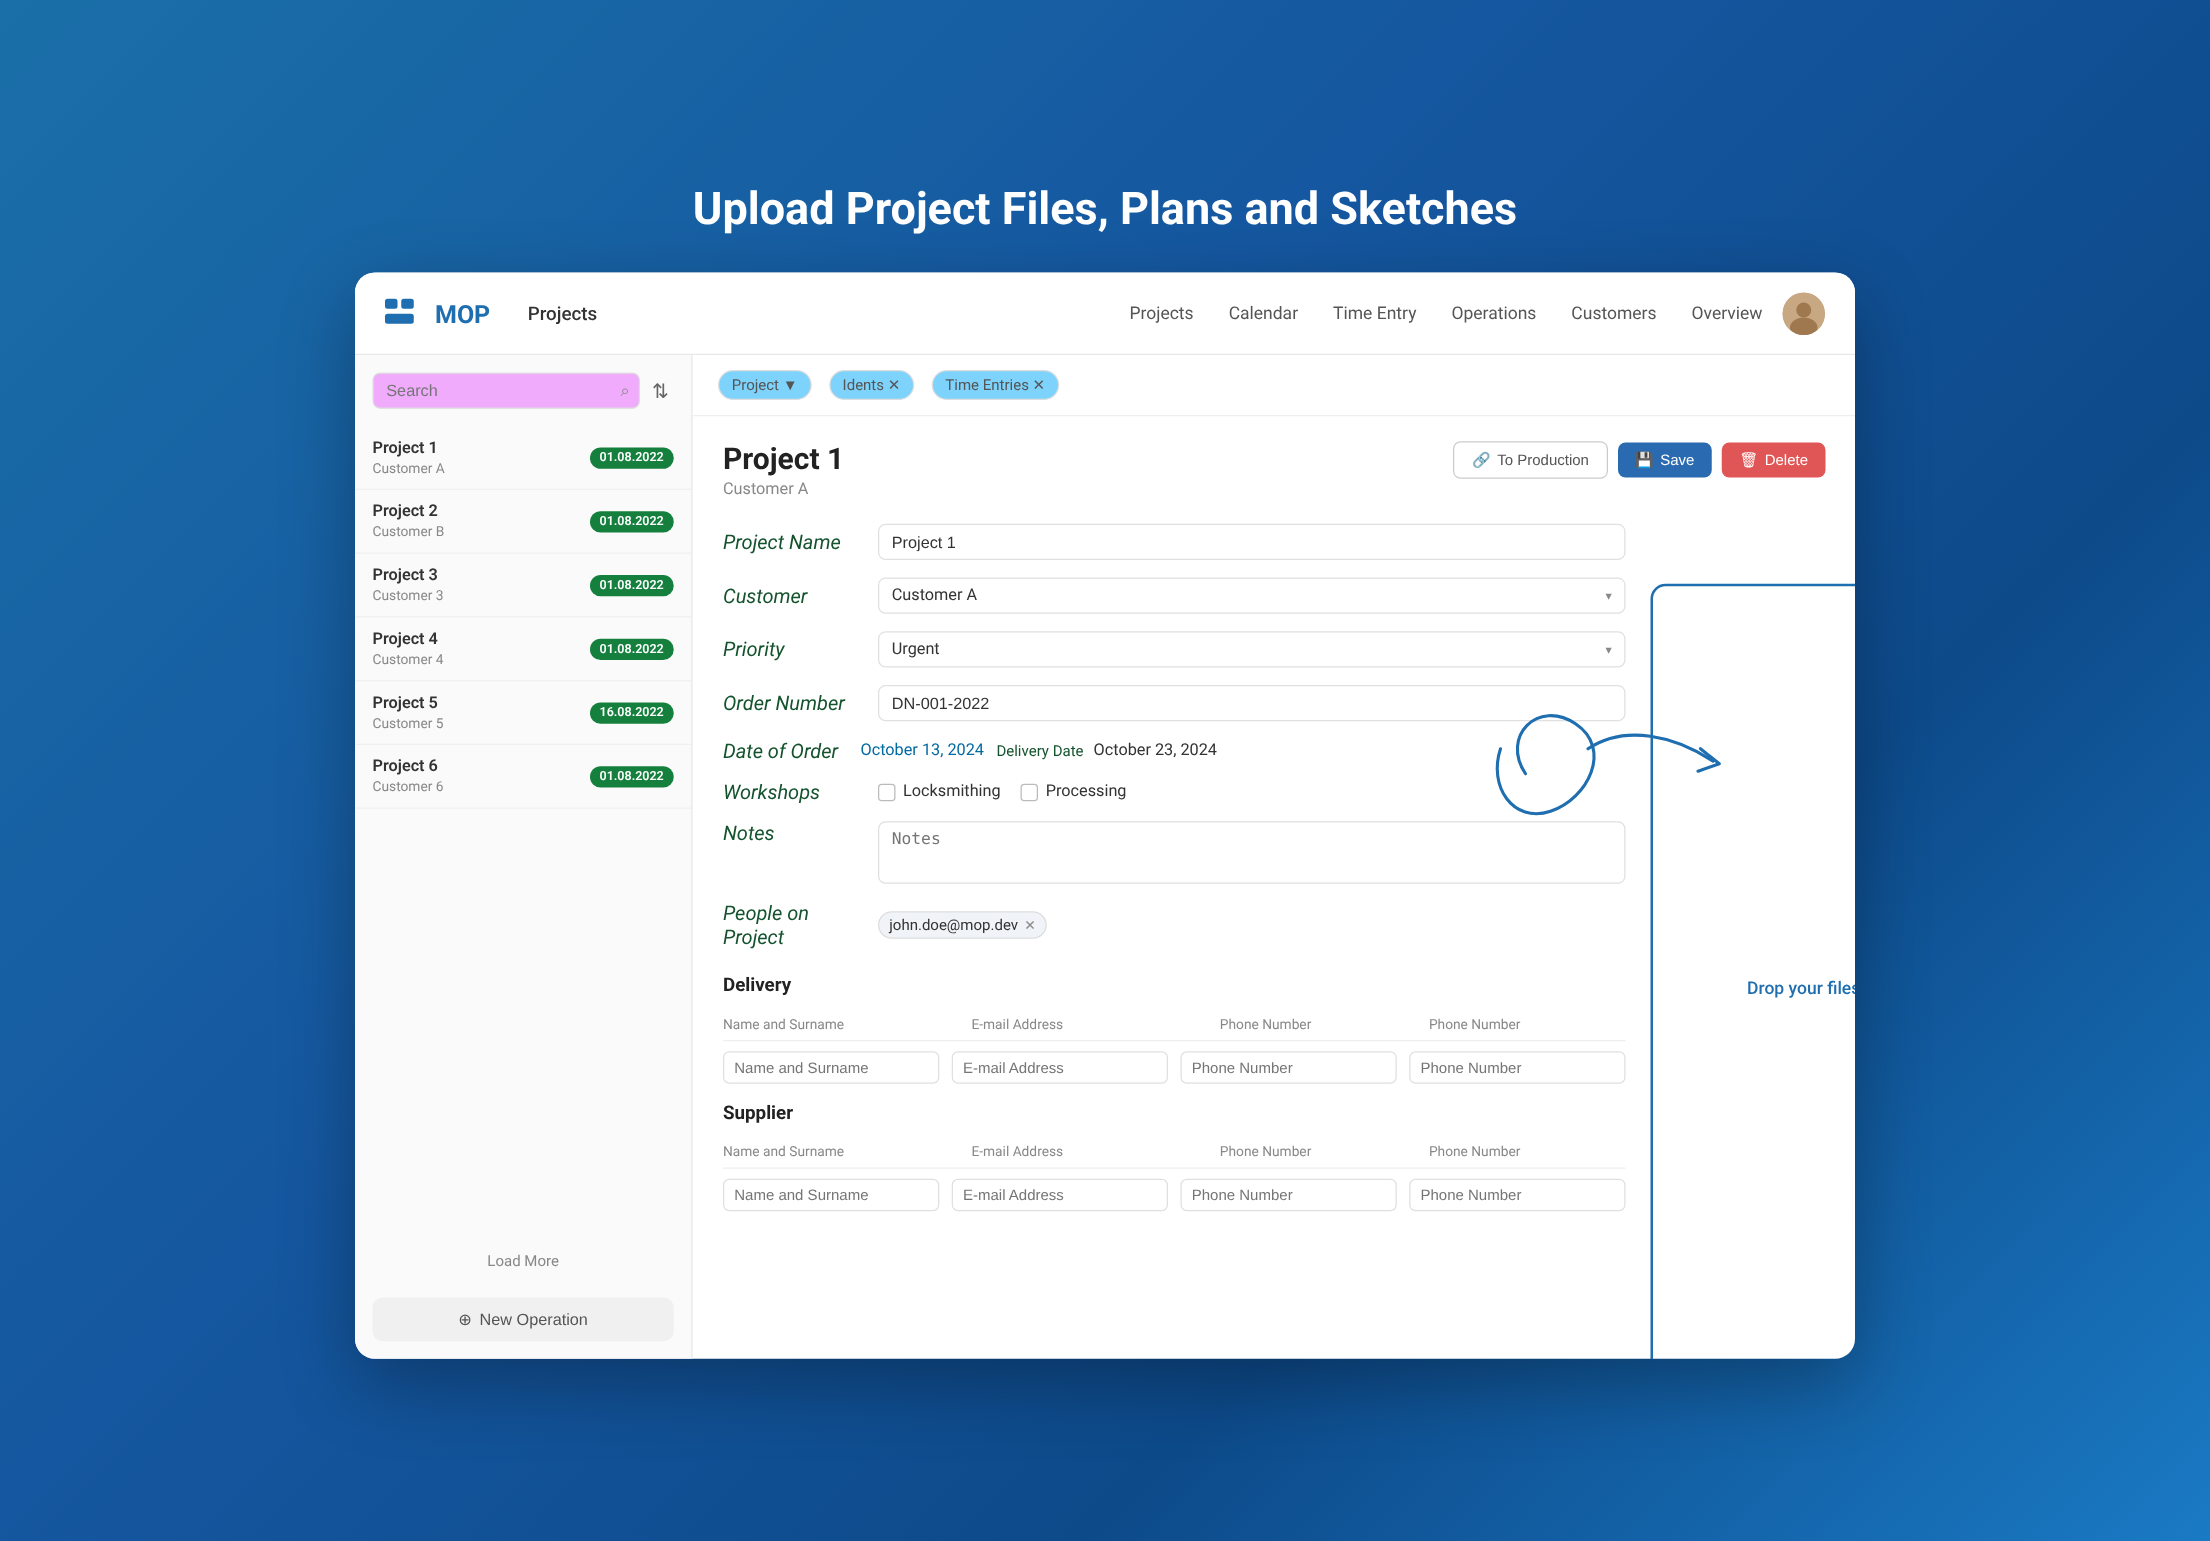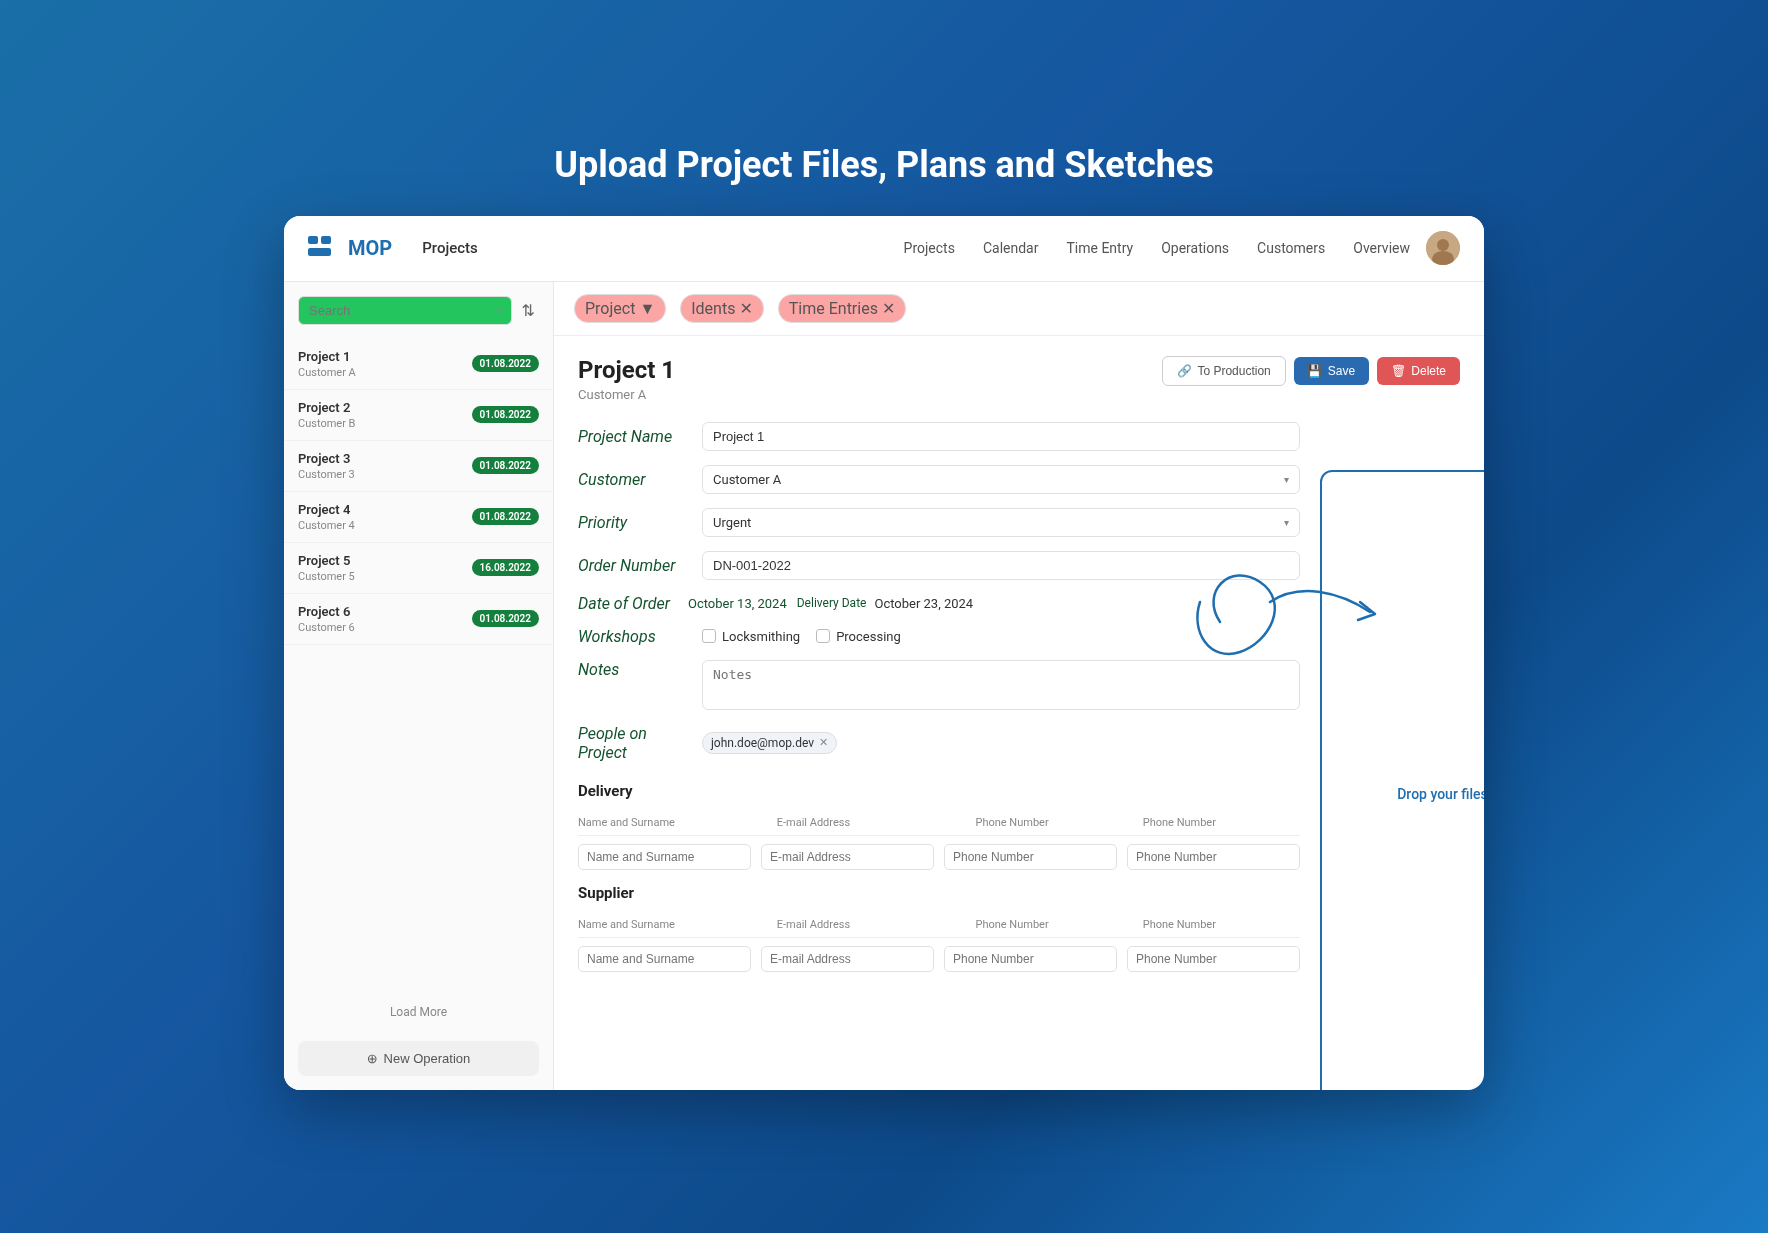--- a/index.html
+++ b/index.html
@@ -119,21 +119,21 @@
       flex: 1;
       position: relative;
     }
     .search-input {
       width: 100%;
       padding: 6px 28px 6px 10px;
       border: 1px solid #ddd;
       border-radius: 6px;
       font-size: 13px;
       color: #555;
-      background: #22c55e;
+      background: #f0abfc;
       outline: none;
     }
     .search-icon {
       position: absolute;
       right: 8px;
       top: 50%;
       transform: translateY(-50%);
       color: #888;
       font-size: 13px;
     }
@@ -211,23 +211,23 @@
       gap: 14px;
       padding: 12px 20px;
       border-bottom: 1px solid #eee;
       background: white;
       align-items: center;
     }
     .filter-chip {
       display: flex;
       align-items: center;
       gap: 4px;
-      font-size: 16px;
+      font-size: 12px;
       color: #555;
-      background: #fca5a5;
+      background: #7dd3fc;
       border: 1px solid #ddd;
       border-radius: 14px;
       padding: 4px 10px;
       cursor: pointer;
     }
     
     .project-detail {
       padding: 20px 24px;
     }
     .project-header {
@@ -327,21 +327,21 @@
       font-size: 10px;
       color: #888;
     }
     .form-date-row {
       display: flex;
       align-items: center;
       margin-bottom: 14px;
     }
     .date-value {
       font-size: 13px;
-      color: #14532d;
+      color: #0369a1;
     }
     .delivery-label {
       font-size: 12px;
       color: #14532d;
       margin-left: 10px;
     }
     .delivery-value {
       font-size: 13px;
       color: #333;
       margin-left: 8px;

